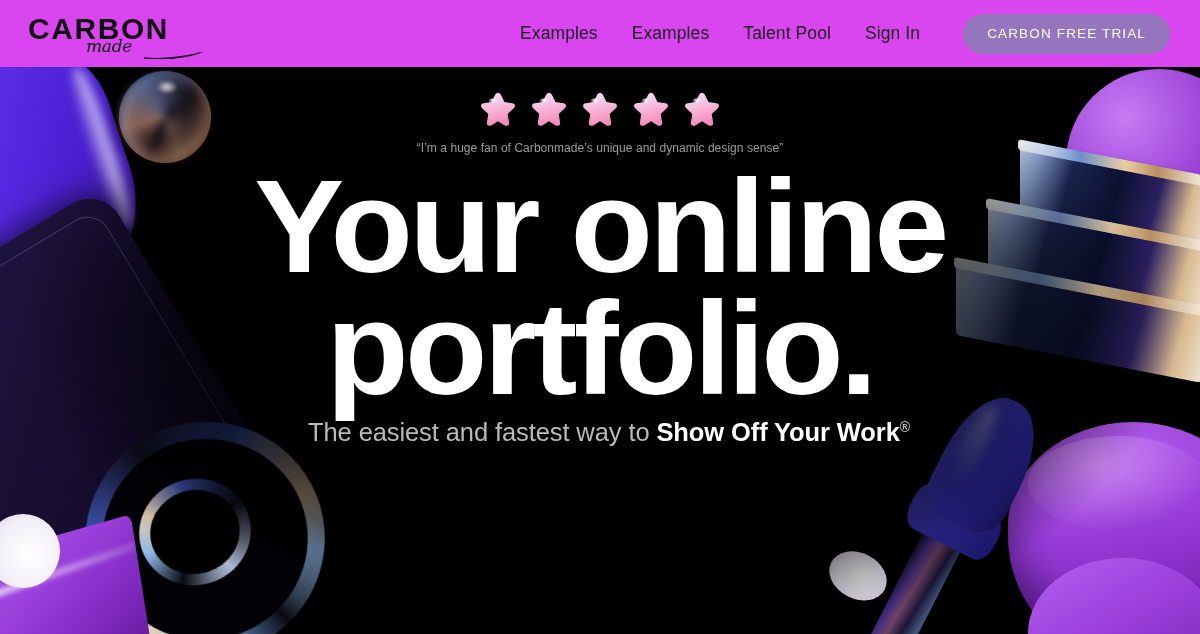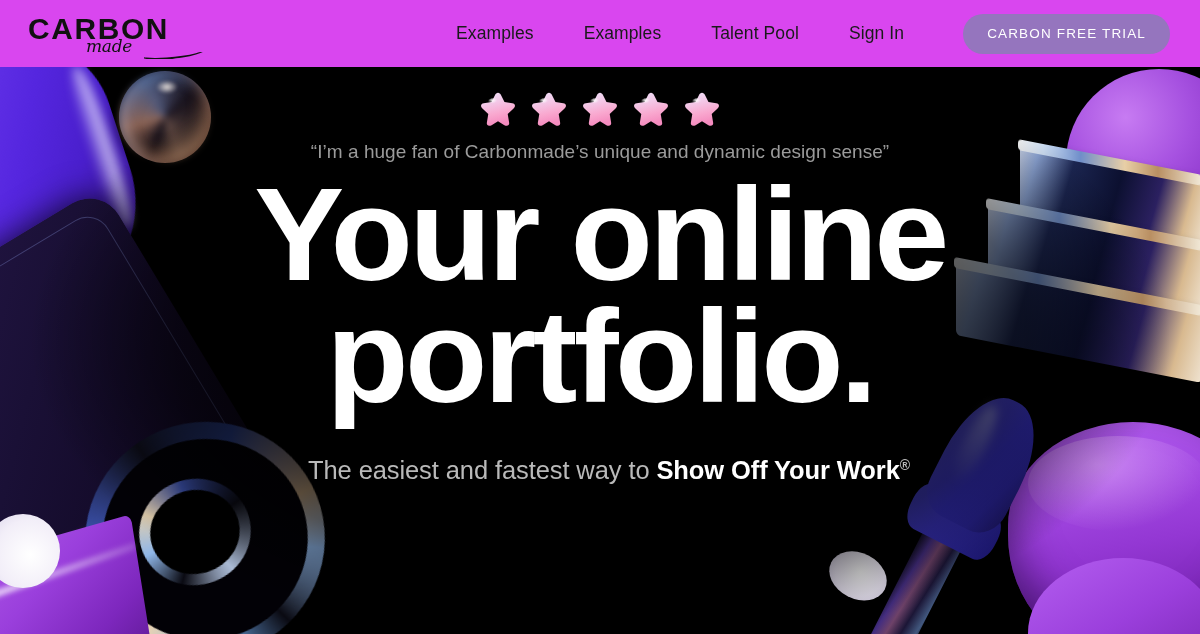--- a/index.html
+++ b/index.html
@@ -75,21 +75,21 @@
     width: 70px; height: 14px;
     border-bottom: 2.2px solid #111;
     border-radius: 0 0 60% 40%;
     transform: rotate(-4deg);
   }
 
   .nav {
     margin-left: auto;
     display: flex;
     align-items: center;
-    gap: 16px;
+    gap: 0px;
   }
   .nav-link {
     font-size: 17.5px;
     font-weight: 400;
     color: #1a1a1a;
     text-decoration: none;
     padding: 8px 17px;
     letter-spacing: 0.1px;
     white-space: nowrap;
     cursor: pointer;
@@ -421,40 +421,39 @@
     padding-top: 22px;
   }
 
   .stars { display: flex; justify-content: center; gap: 9px; margin-bottom: 10px; }
   .star {
     width: 42px; height: 42px;
     filter: drop-shadow(0 2px 5px rgba(0,0,0,.55));
   }
 
   .quote {
-    font-size: 19px;
+    font-size: 12px;
     color: #9b9b9b;
     letter-spacing: .05px;
     margin-bottom: 8px;
   }
 
   .headline {
     font-family: "Liberation Sans", sans-serif;
     font-weight: 700;
     font-size: 131px;
     line-height: .98;
     letter-spacing: -3.6px;
     color: #ffffff;
     transform: scaleX(1.03);
   }
   .headline-l1 { display: block; }
   .headline-l2 { display: block; margin-top: -6px; }
 
   .sub {
-    margin-top: 30px;
     font-size: 25.5px;
     color: #b9b9b9;
     font-weight: 400;
     letter-spacing: -.1px;
     line-height: 1.48;
     padding-left: 18px;
   }
   .sub b { color: #ffffff; font-weight: 700; }
   .sub sup { font-size: 14px; vertical-align: super; font-weight: 700; }
   .sub-l2 { display: block; color: #b0b0b0; }

